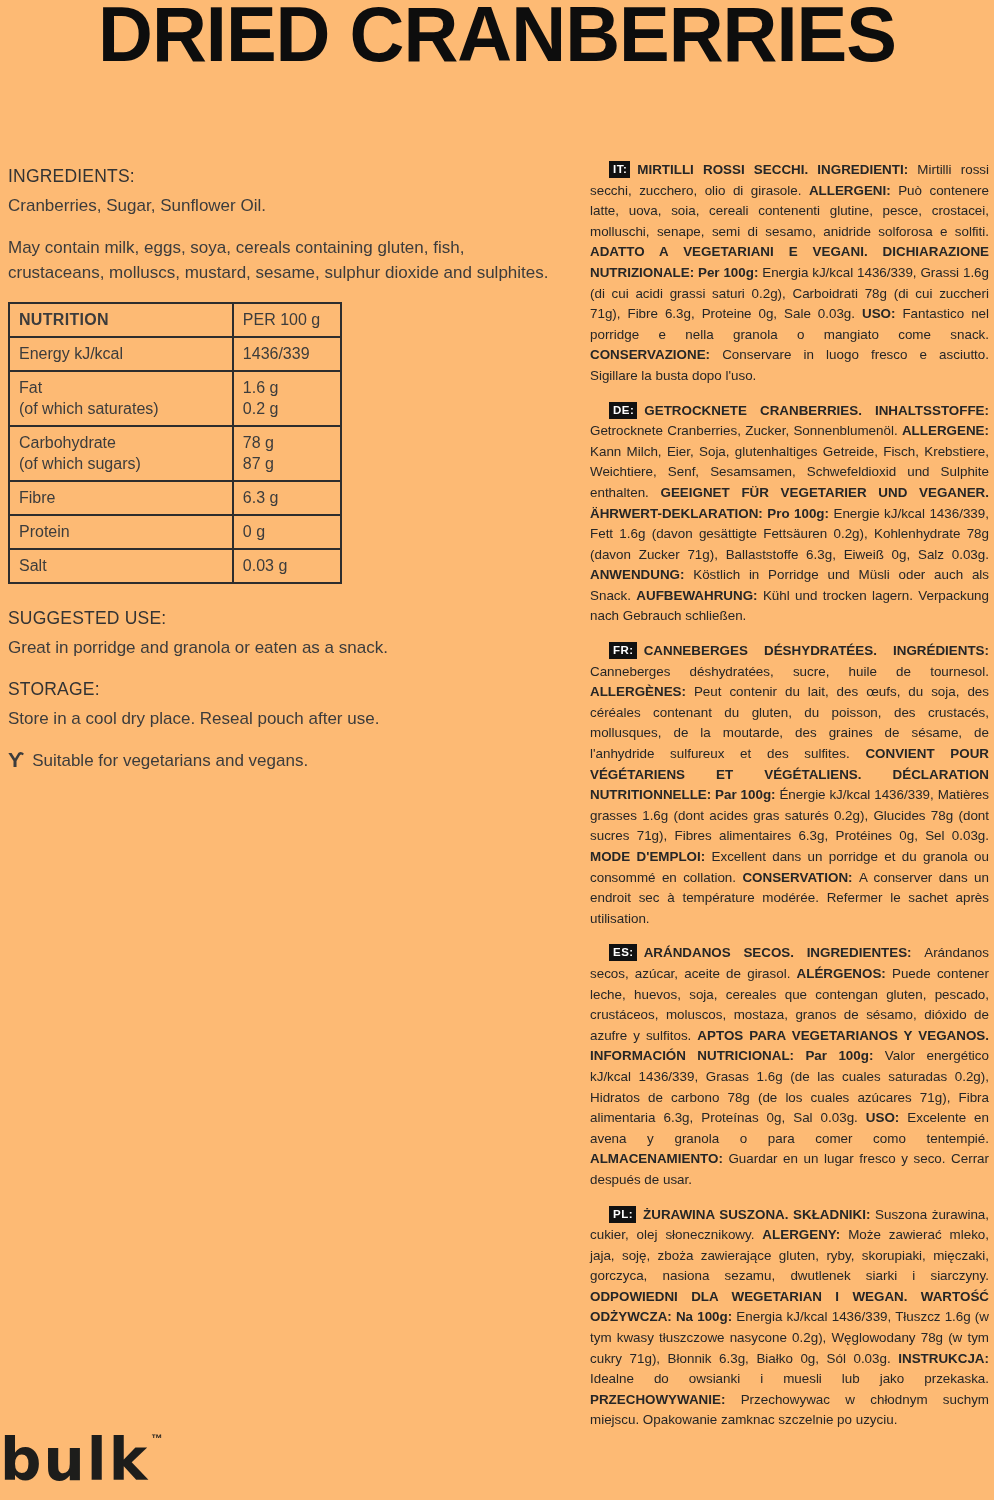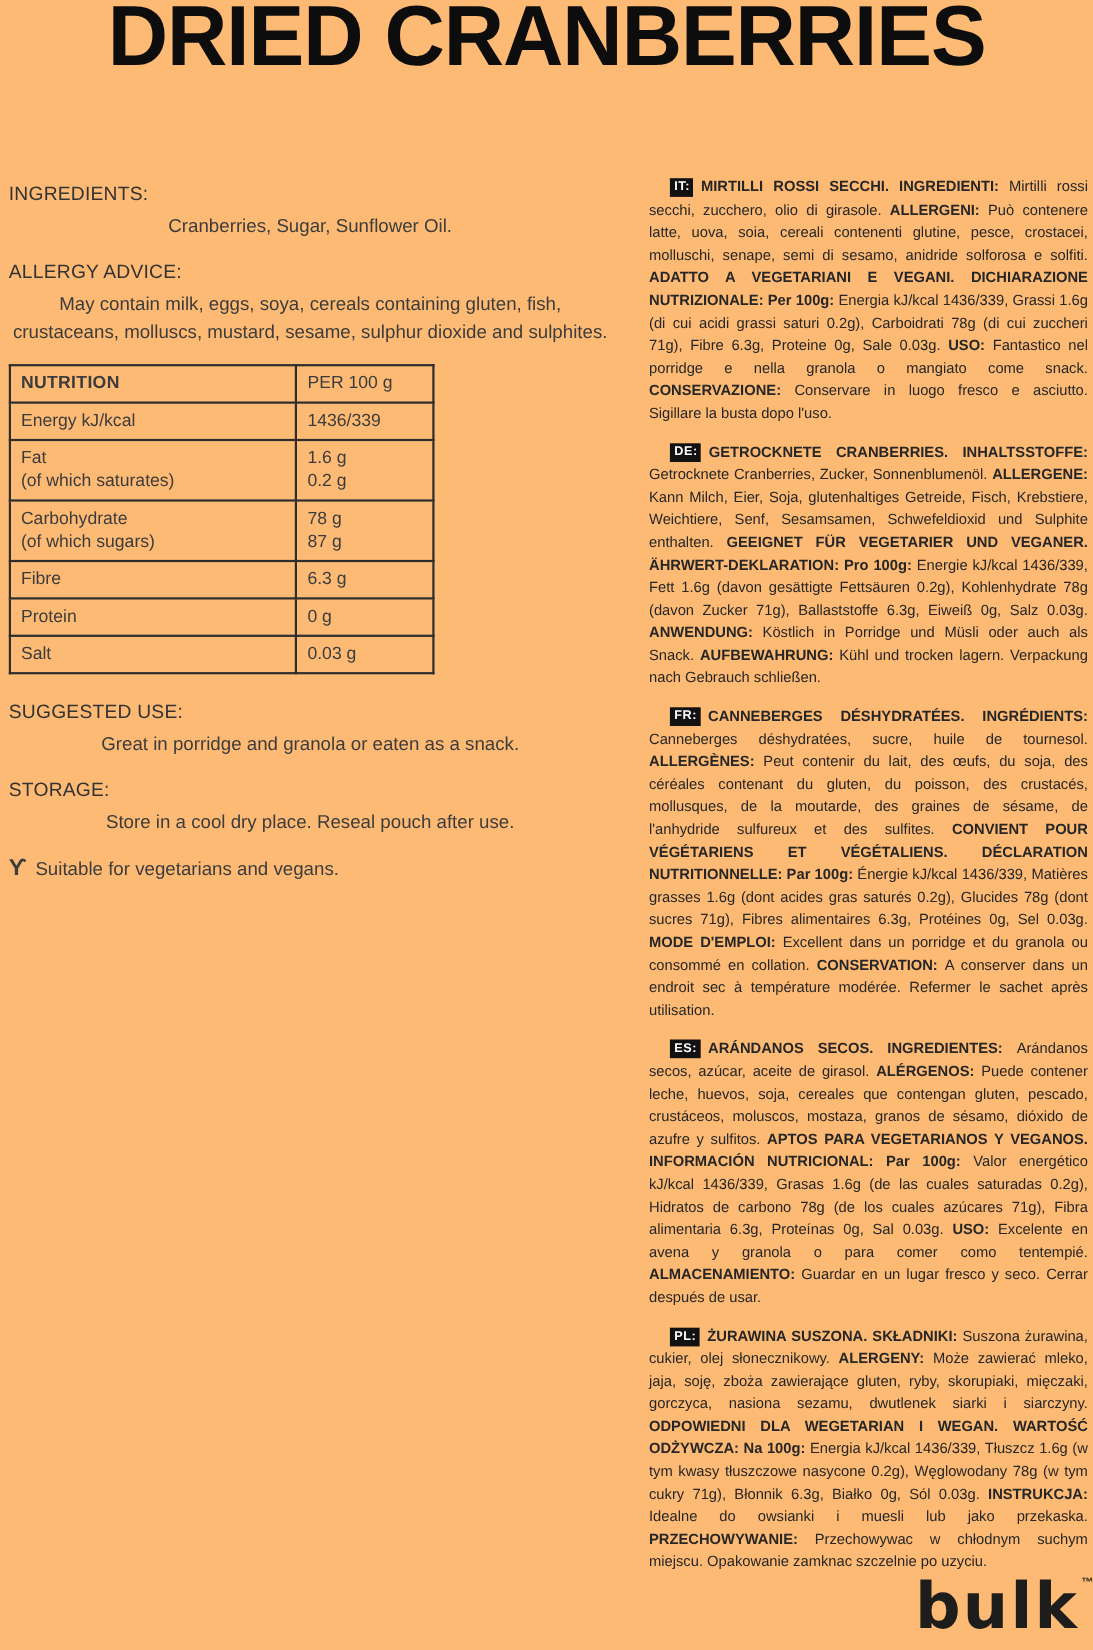--- a/index.html
+++ b/index.html
@@ -36,25 +36,25 @@
     line-height: 25px;
     color: #3c3c3c;
   }
   .left-col h2 {
     font-size: 17.5px;
     font-weight: normal;
     color: #333333;
     margin: 0 0 4px 0;
     letter-spacing: 0.2px;
   }
-  .left-col p { margin: 0 0 17px 0; text-align: center; }
+  .left-col p { margin: 0 0 17px 0; }
   table.nutri {
     border-collapse: collapse;
     margin: 10px 0 22px 0;
-    width: 387px;
+    width: 334px;
     font-size: 16px;
     line-height: 21px;
     color: #3c3c3c;
   }
   table.nutri th, table.nutri td {
     border: 2px solid #2d2d2d;
     padding: 5px 9px 6px 9px;
     text-align: left;
     vertical-align: top;
     white-space: pre-line;
@@ -88,21 +88,21 @@
     letter-spacing: 0.5px;
     transform: translateY(-1px);
     margin-left: 19px;
   }
   .rich b, .rich span.b { font-weight: bold; }
   .footer {
     position: absolute;
     left: 0;
     bottom: 6px;
     width: 100%;
-    text-align: right;
+    text-align: left;
     color: #1d1d1b;
   }
   .logo-word {
     font-family: "DejaVu Sans", sans-serif;
     font-size: 58px;
     font-weight: bold;
     letter-spacing: 2px;
     color: #1d1d1b;
   }
   .logo-tm {
@@ -117,21 +117,20 @@
 <body>
 
 <div class="page">
 
   <h1 class="title">DRIED CRANBERRIES</h1>
 
   <div class="left-col">
     <h2>INGREDIENTS:</h2>
     <p>Cranberries, Sugar, Sunflower Oil.</p>
 
-    <h2>ALLERGY ADVICE:</h2>
     <p>May contain milk, eggs, soya, cereals containing gluten, fish, crustaceans, molluscs, mustard, sesame, sulphur dioxide and sulphites.</p>
 
     <table class="nutri">
       <tbody>
         <tr>
           <th class="head c1">NUTRITION</th>
           <th class="c2">PER 100 g</th>
         </tr>
         <tr>
           <td class="c1">Energy kJ/kcal</td>

